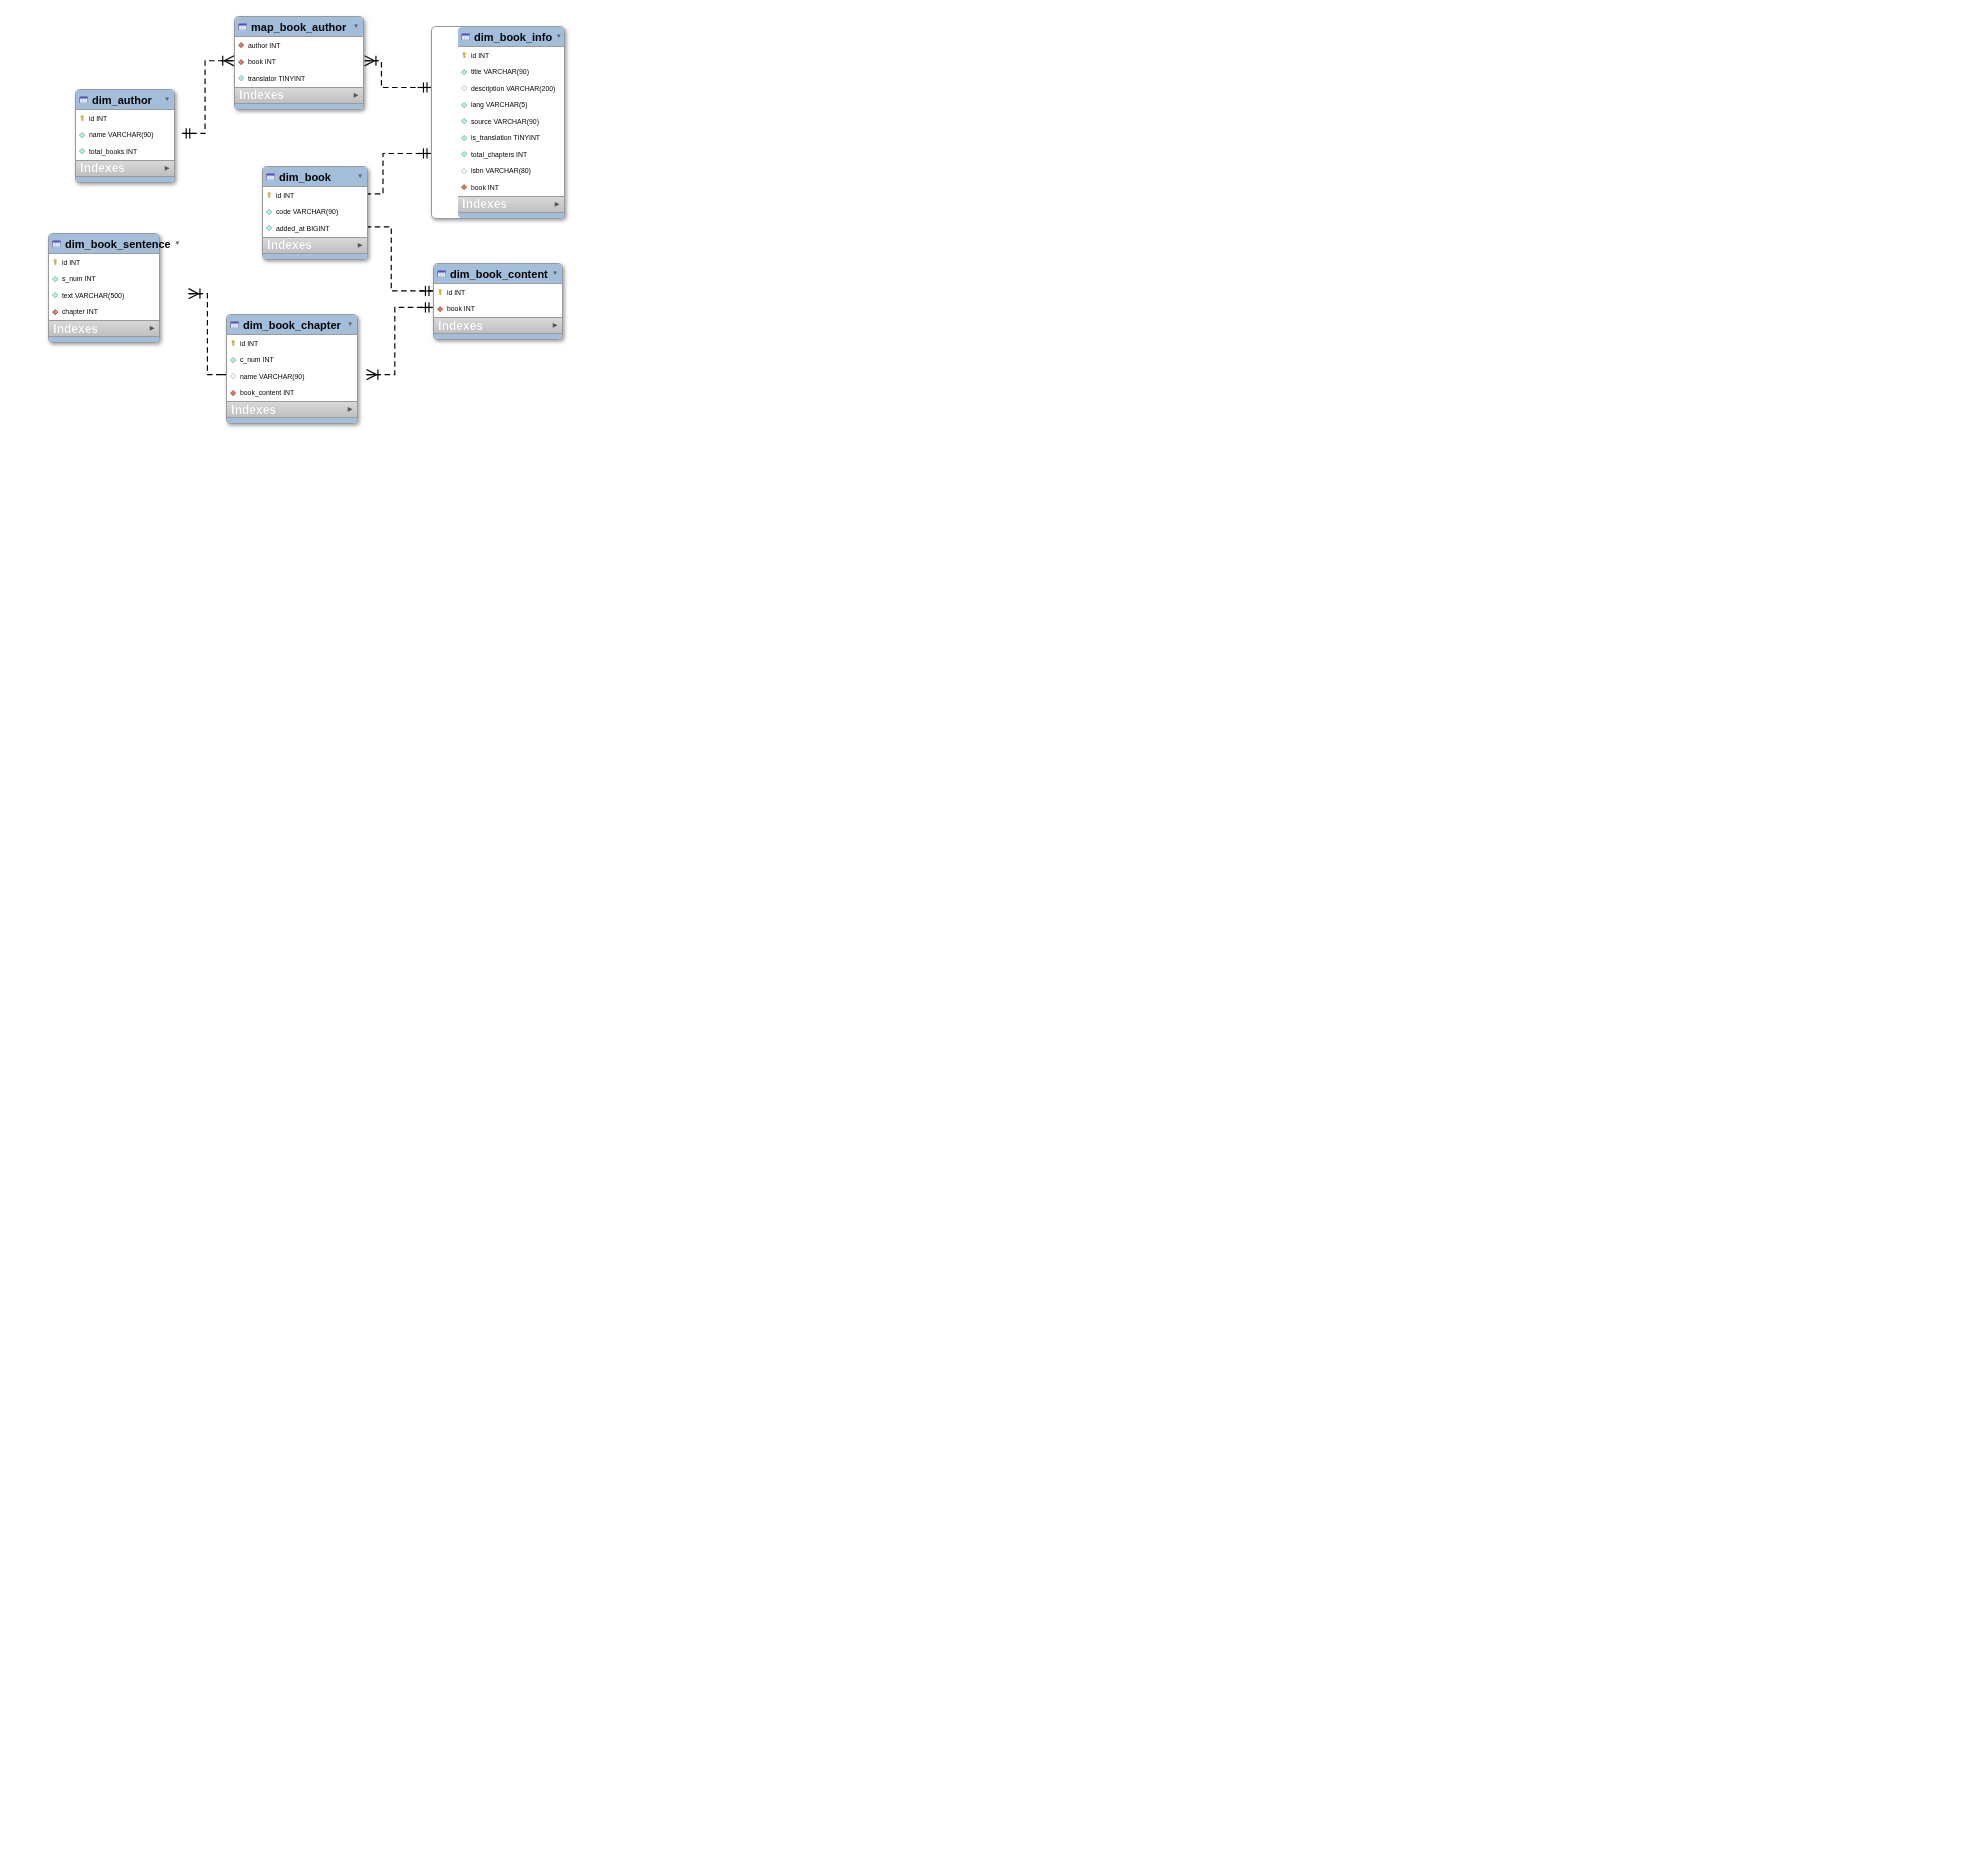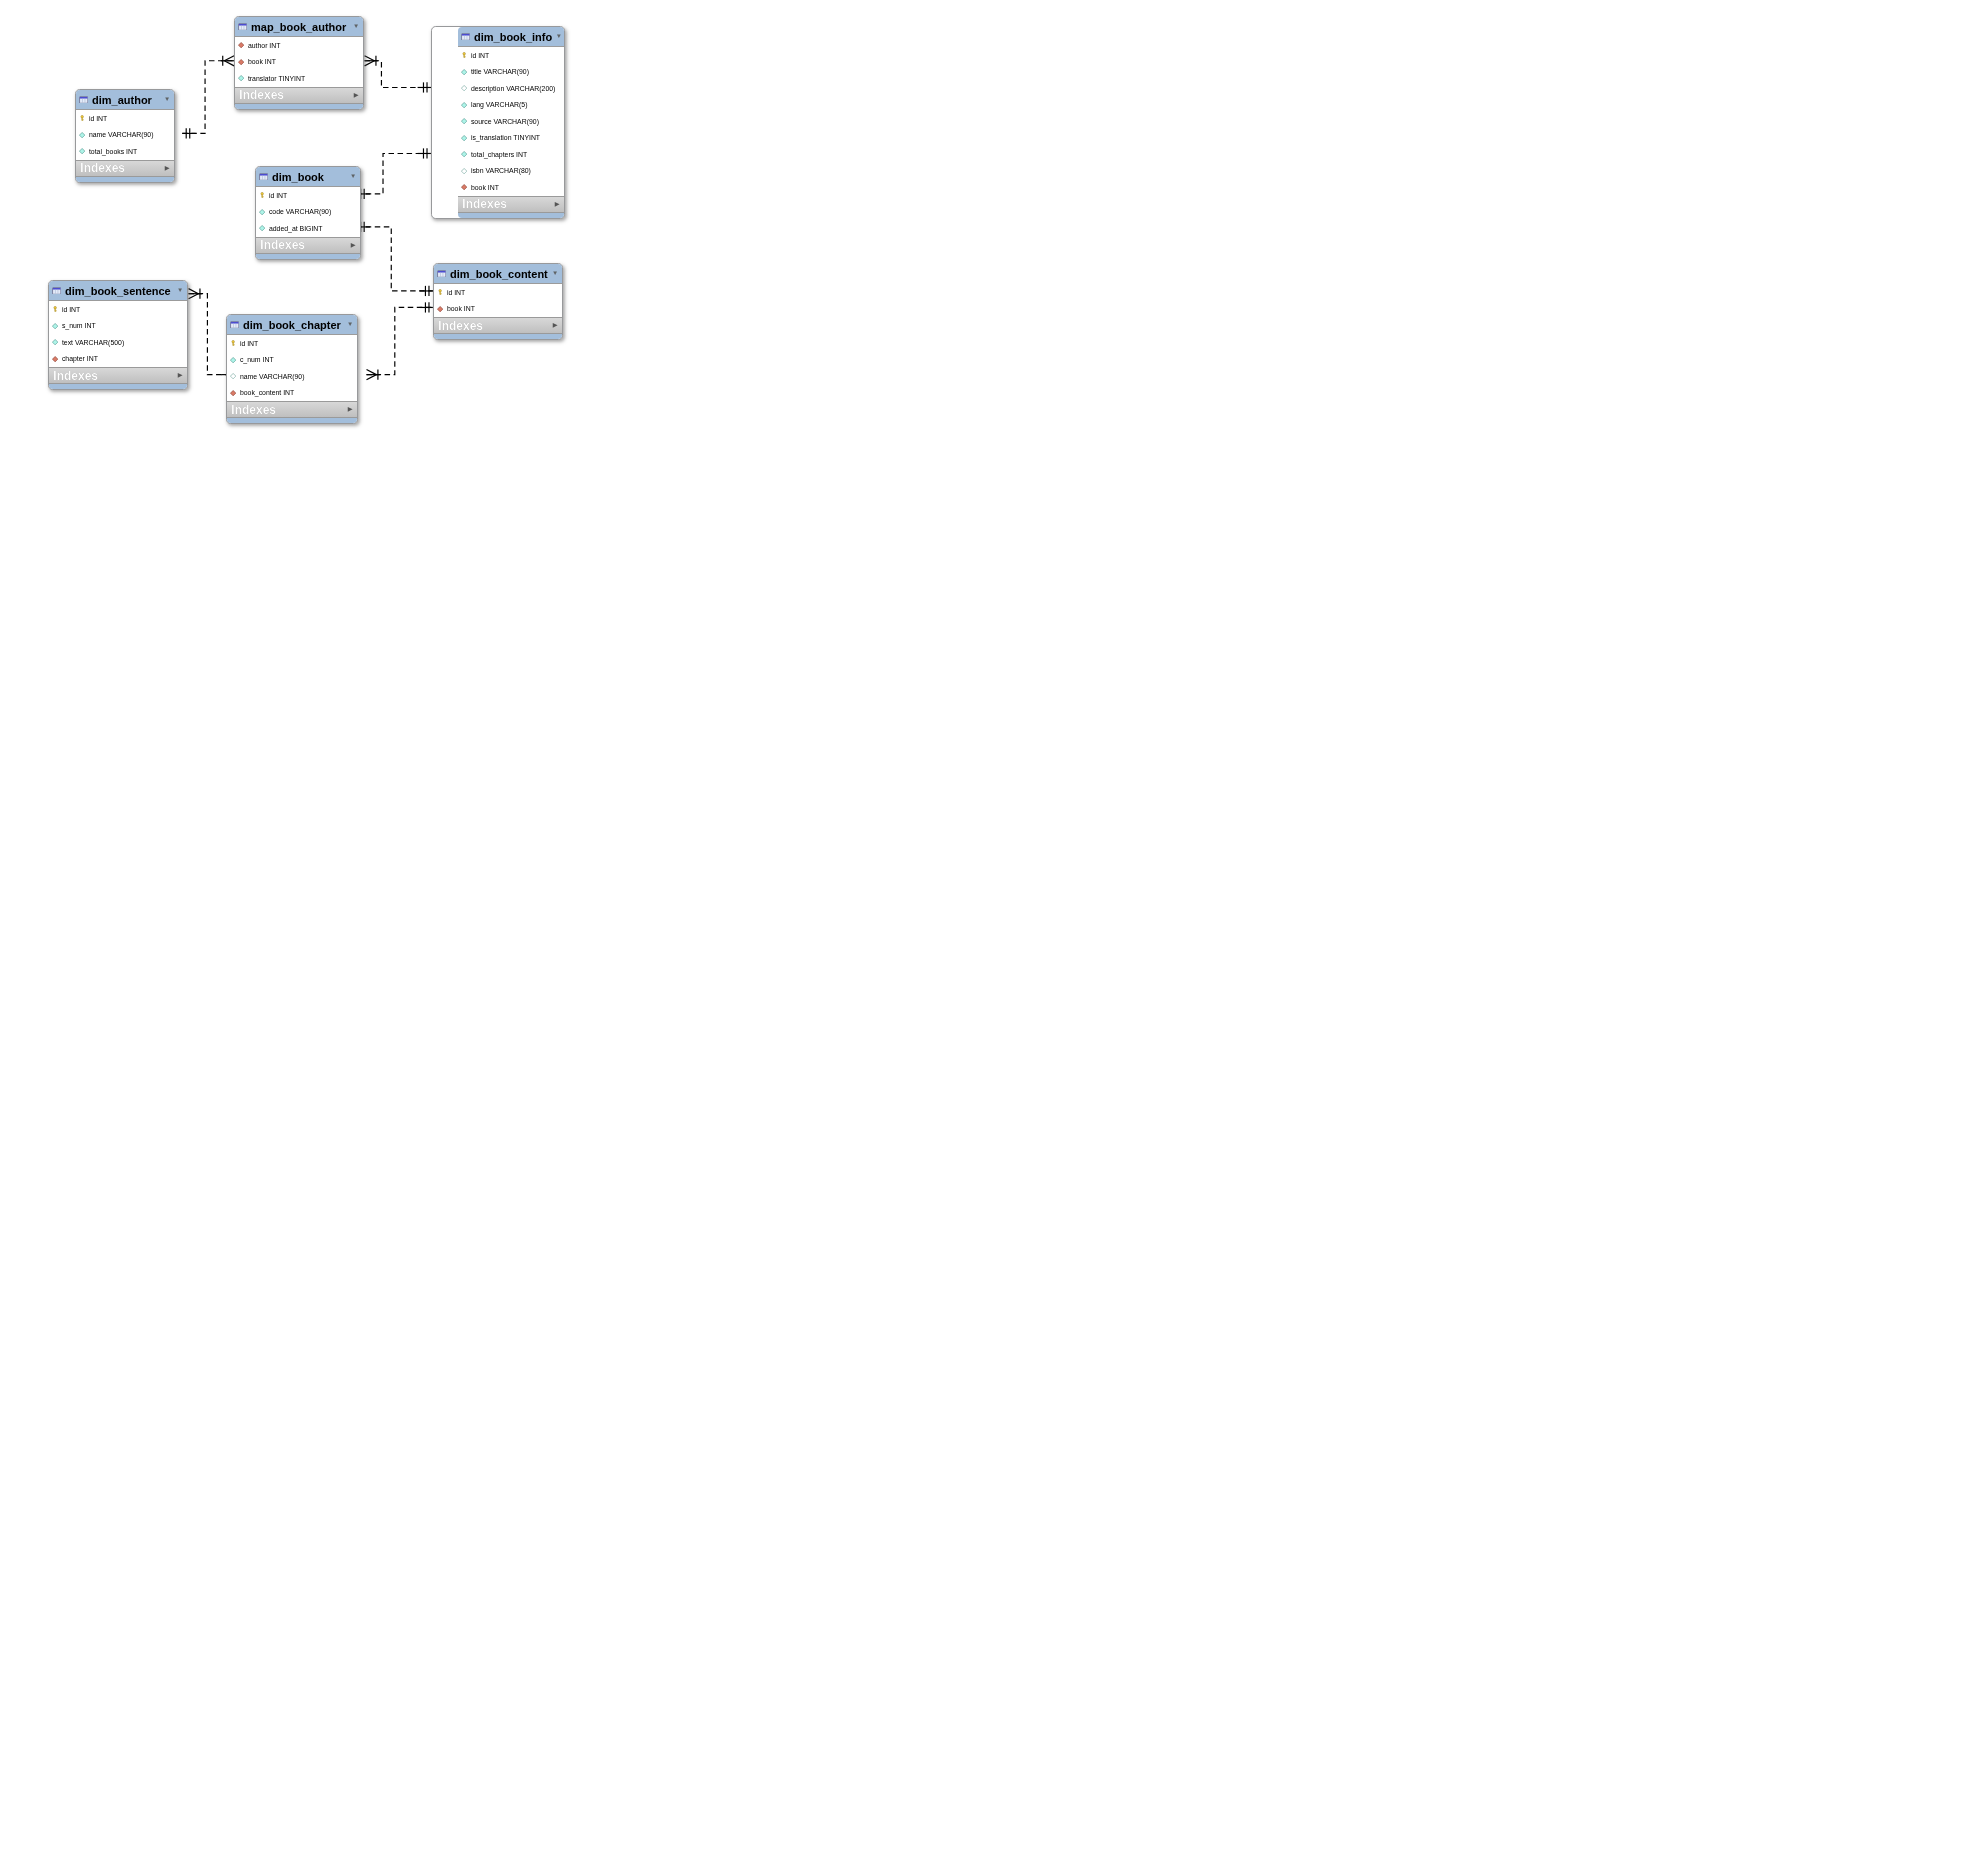--- a/index.html
+++ b/index.html
@@ -277,21 +277,21 @@
           </span>
           <span class="clabel">total_books INT</span>
         </div>
       </div>
     <div class="tfoot">
       <span class="flabel">Indexes</span>
       <span class="farrow">▶</span>
     </div>
     <div class="tbottom"></div>
   </div>
-    <div class="table" style="left: 255px; top: 166px; width: 106px;">
+    <div class="table" style="left: 262px; top: 166px; width: 106px;">
     <div class="thead">
       <span class="ticon">
           <svg viewBox="0 0 24 20" width="9.4" height="7.9">
             <rect x="1.5" y="1.8" width="21" height="16.4" rx="1.5" fill="#e4ebf8" stroke="#55557e" stroke-width="1.4"></rect>
             <rect x="2.3" y="2.6" width="19.4" height="3.8" fill="#4646cf"></rect>
             <line x1="8.8" y1="6.8" x2="8.8" y2="17.4" stroke="#aebad6" stroke-width="1.6"></line>
             <line x1="15.2" y1="6.8" x2="15.2" y2="17.4" stroke="#aebad6" stroke-width="1.6"></line>
           </svg>
         </span>
       <span class="ttitle">dim_book</span>
@@ -325,21 +325,21 @@
           </span>
           <span class="clabel">added_at BIGINT</span>
         </div>
       </div>
     <div class="tfoot">
       <span class="flabel">Indexes</span>
       <span class="farrow">▶</span>
     </div>
     <div class="tbottom"></div>
   </div>
-    <div class="table" style="left: 48px; top: 233px; width: 140px; margin-top: 47px;">
+    <div class="table" style="left: 48px; top: 233px; width: 112px;">
     <div class="thead">
       <span class="ticon">
           <svg viewBox="0 0 24 20" width="9.4" height="7.9">
             <rect x="1.5" y="1.8" width="21" height="16.4" rx="1.5" fill="#e4ebf8" stroke="#55557e" stroke-width="1.4"></rect>
             <rect x="2.3" y="2.6" width="19.4" height="3.8" fill="#4646cf"></rect>
             <line x1="8.8" y1="6.8" x2="8.8" y2="17.4" stroke="#aebad6" stroke-width="1.6"></line>
             <line x1="15.2" y1="6.8" x2="15.2" y2="17.4" stroke="#aebad6" stroke-width="1.6"></line>
           </svg>
         </span>
       <span class="ttitle">dim_book_sentence</span>

